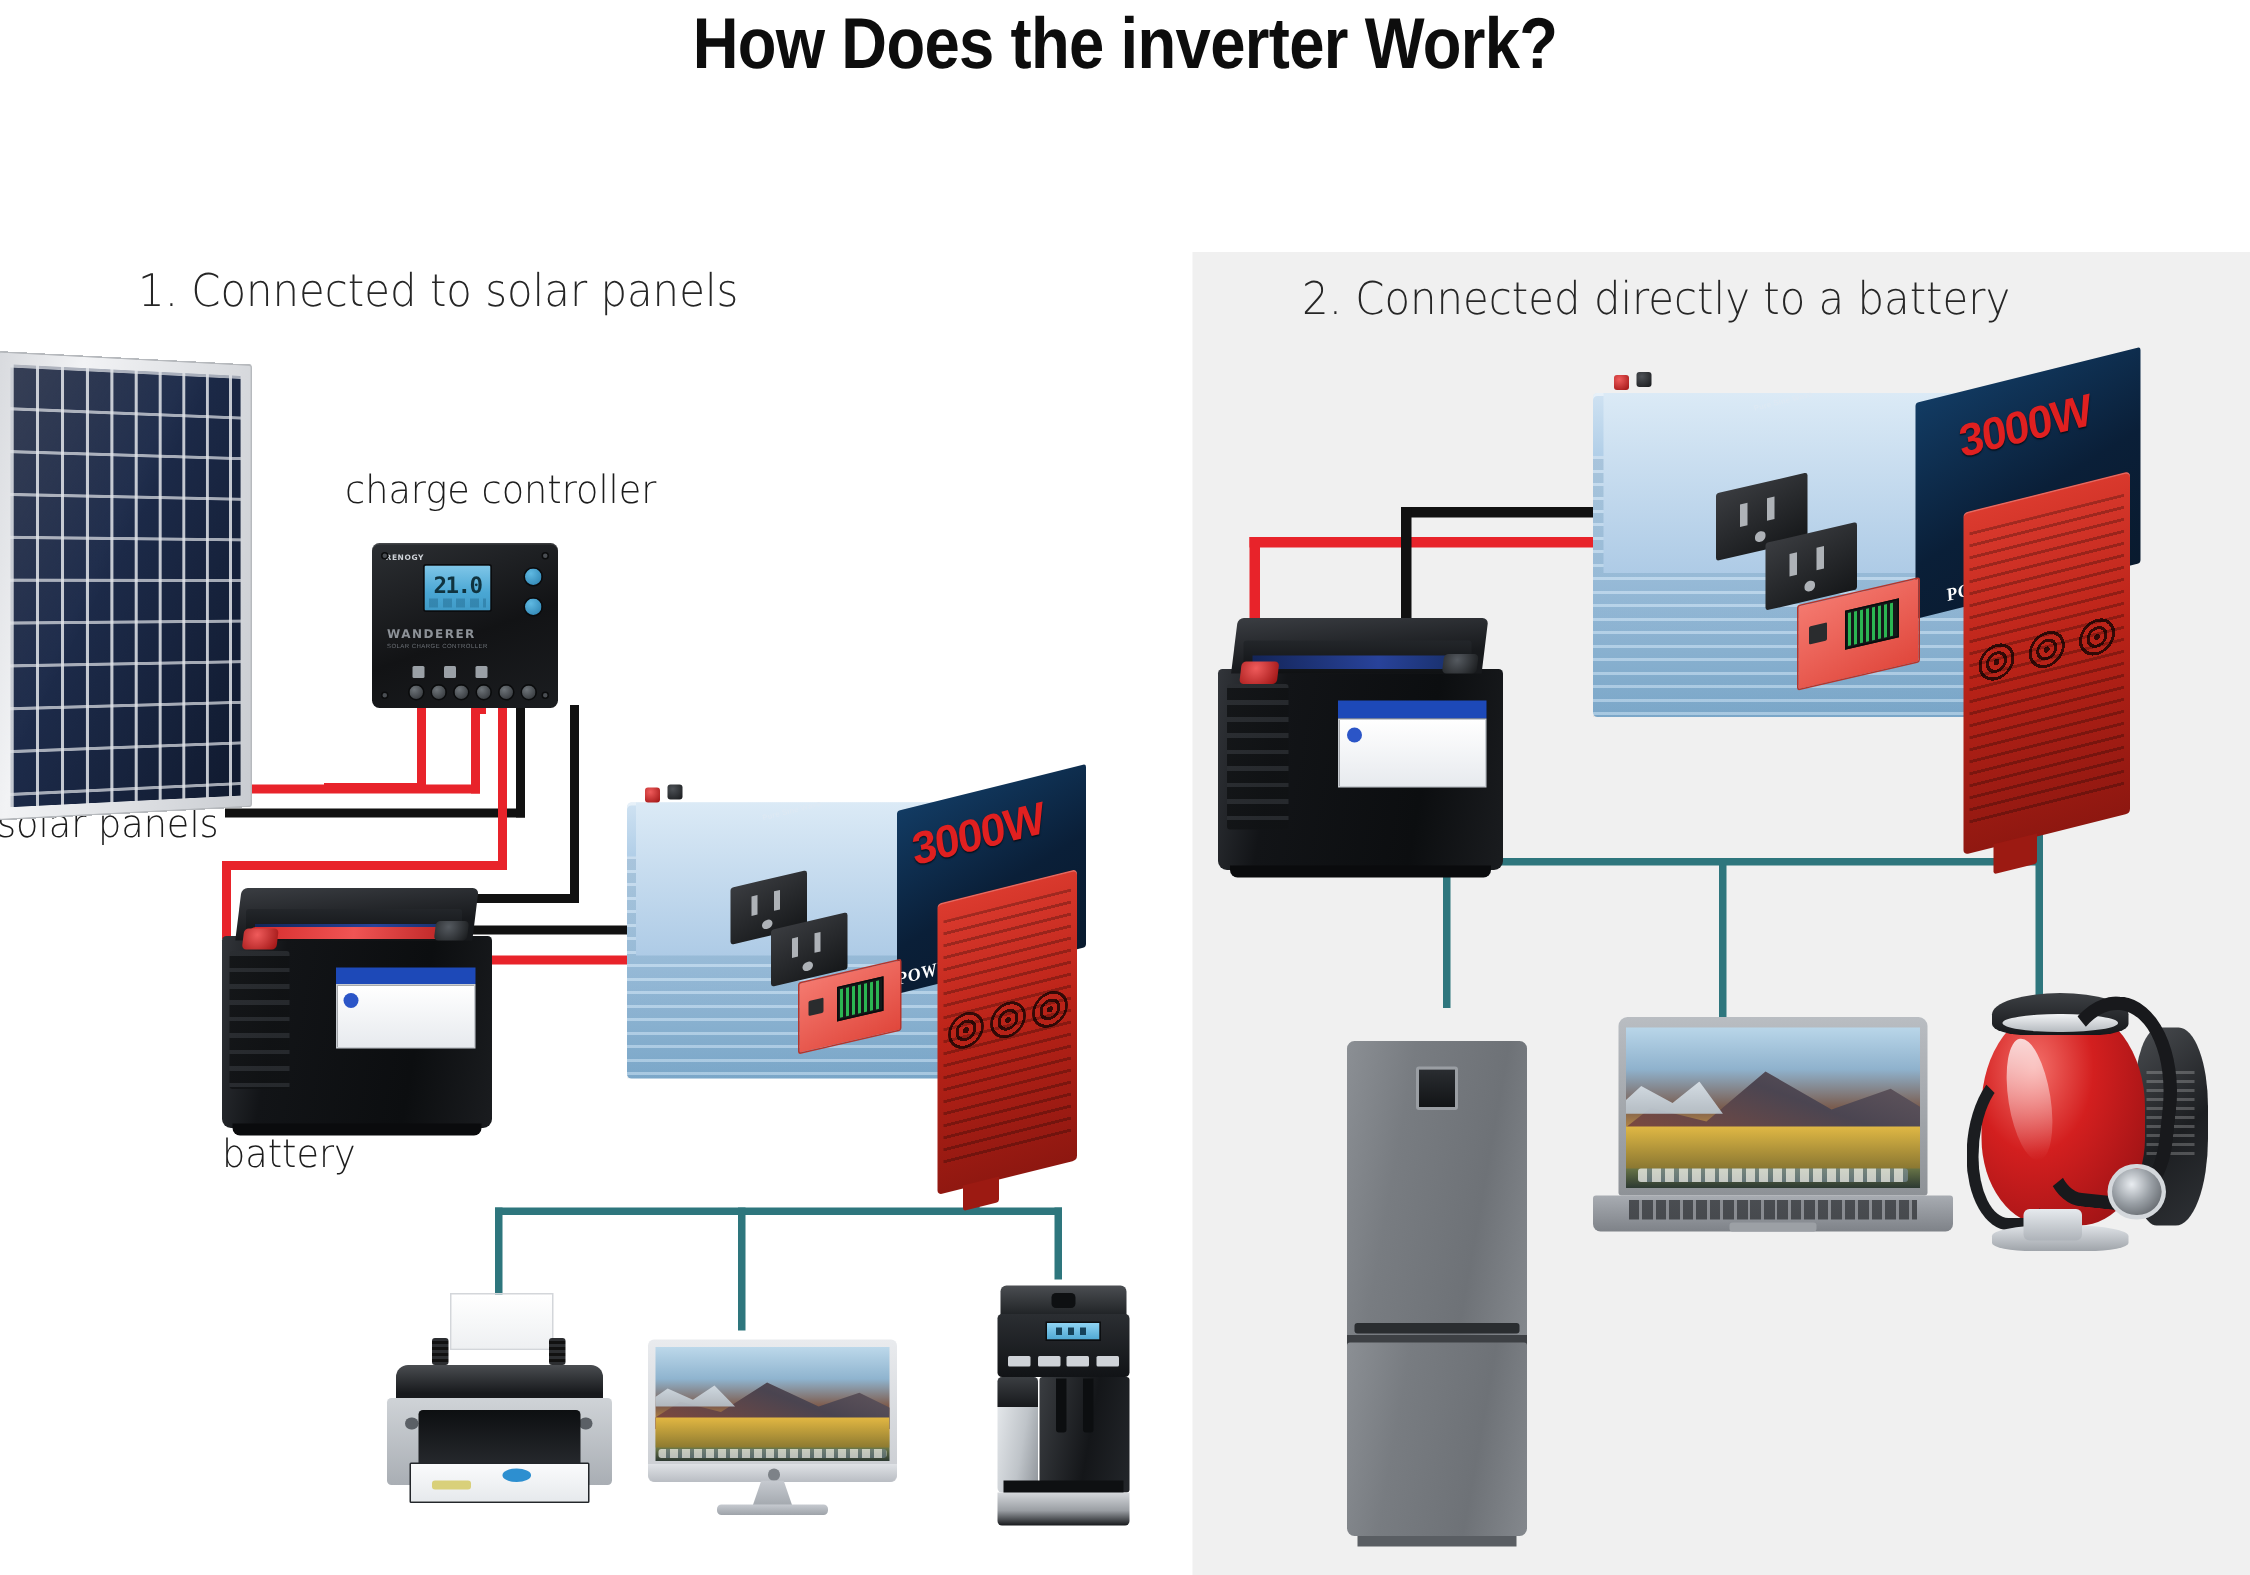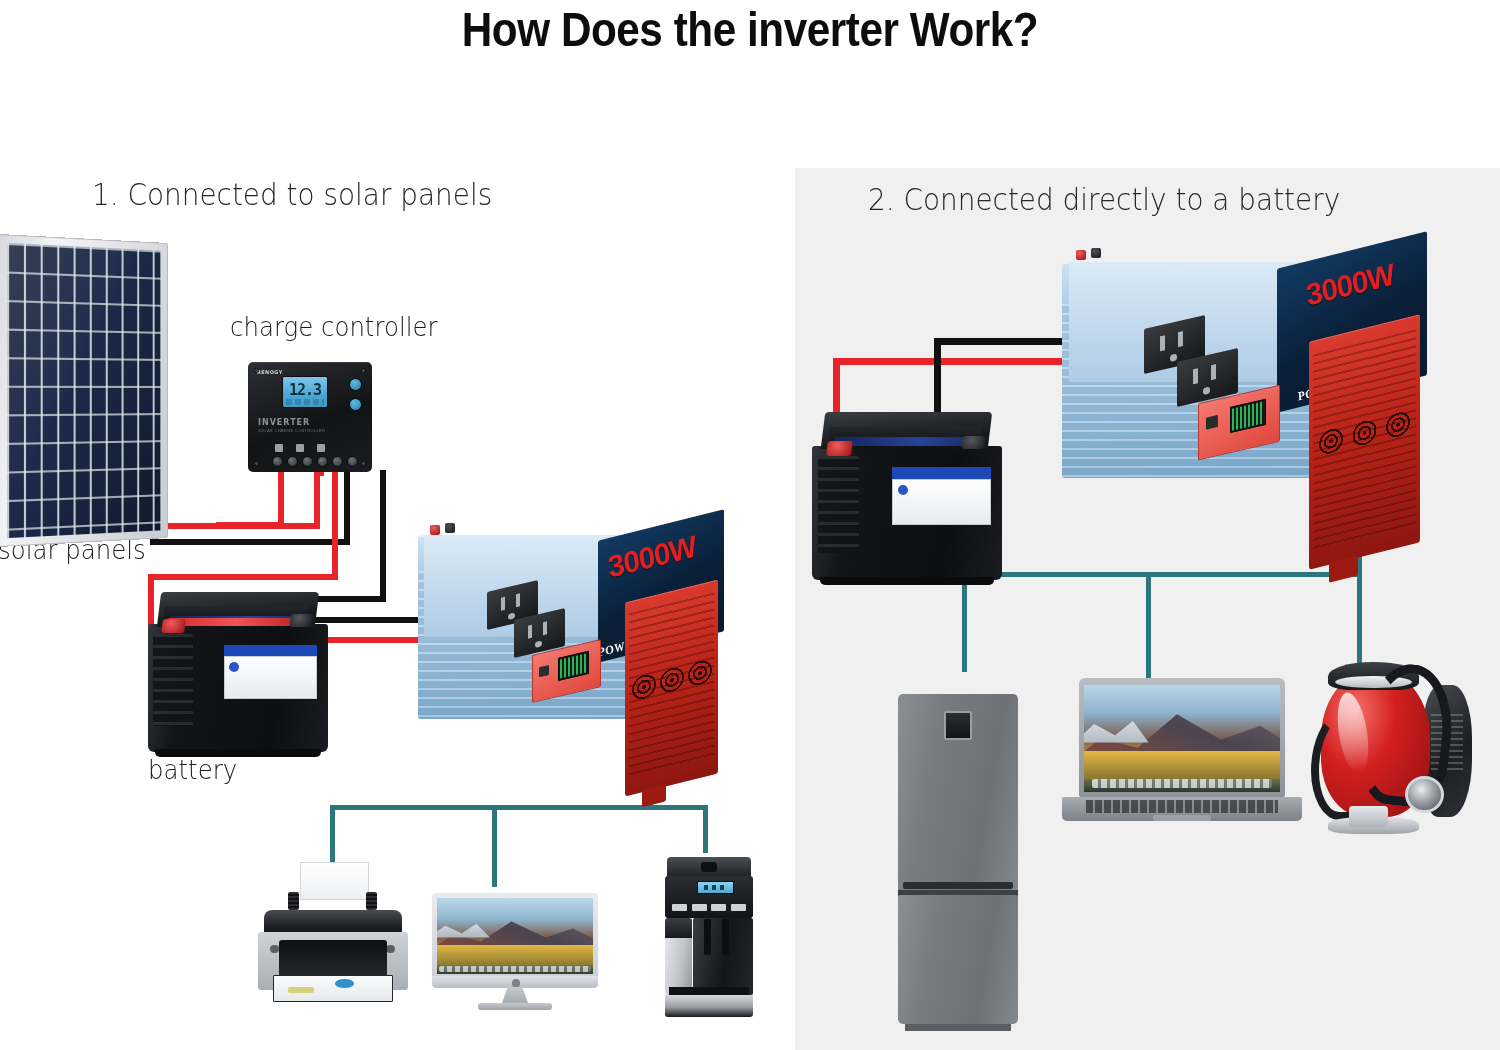--- a/index.html
+++ b/index.html
@@ -748,26 +748,26 @@
     <div class="frame">
       <div class="glass"></div>
       <div class="glare"></div>
     </div>
   </div>
 
   <div id="chargeController">
     <div class="body"></div>
     <div class="brand">RENOGY</div>
     <div class="lcd">
-      <span class="num">12.3</span>
+      <span class="num">21.0</span>
       <span class="segbar"></span>
     </div>
     <div class="btn b1"></div>
     <div class="btn b2"></div>
-    <div class="model">INVERTER</div>
+    <div class="model">WANDERER</div>
     <div class="sub">SOLAR CHARGE CONTROLLER</div>
     <div class="icons">
         <i></i>
         <i></i>
         <i></i>
       </div>
     <div class="terminals">
         <i></i>
         <i></i>
         <i></i>

